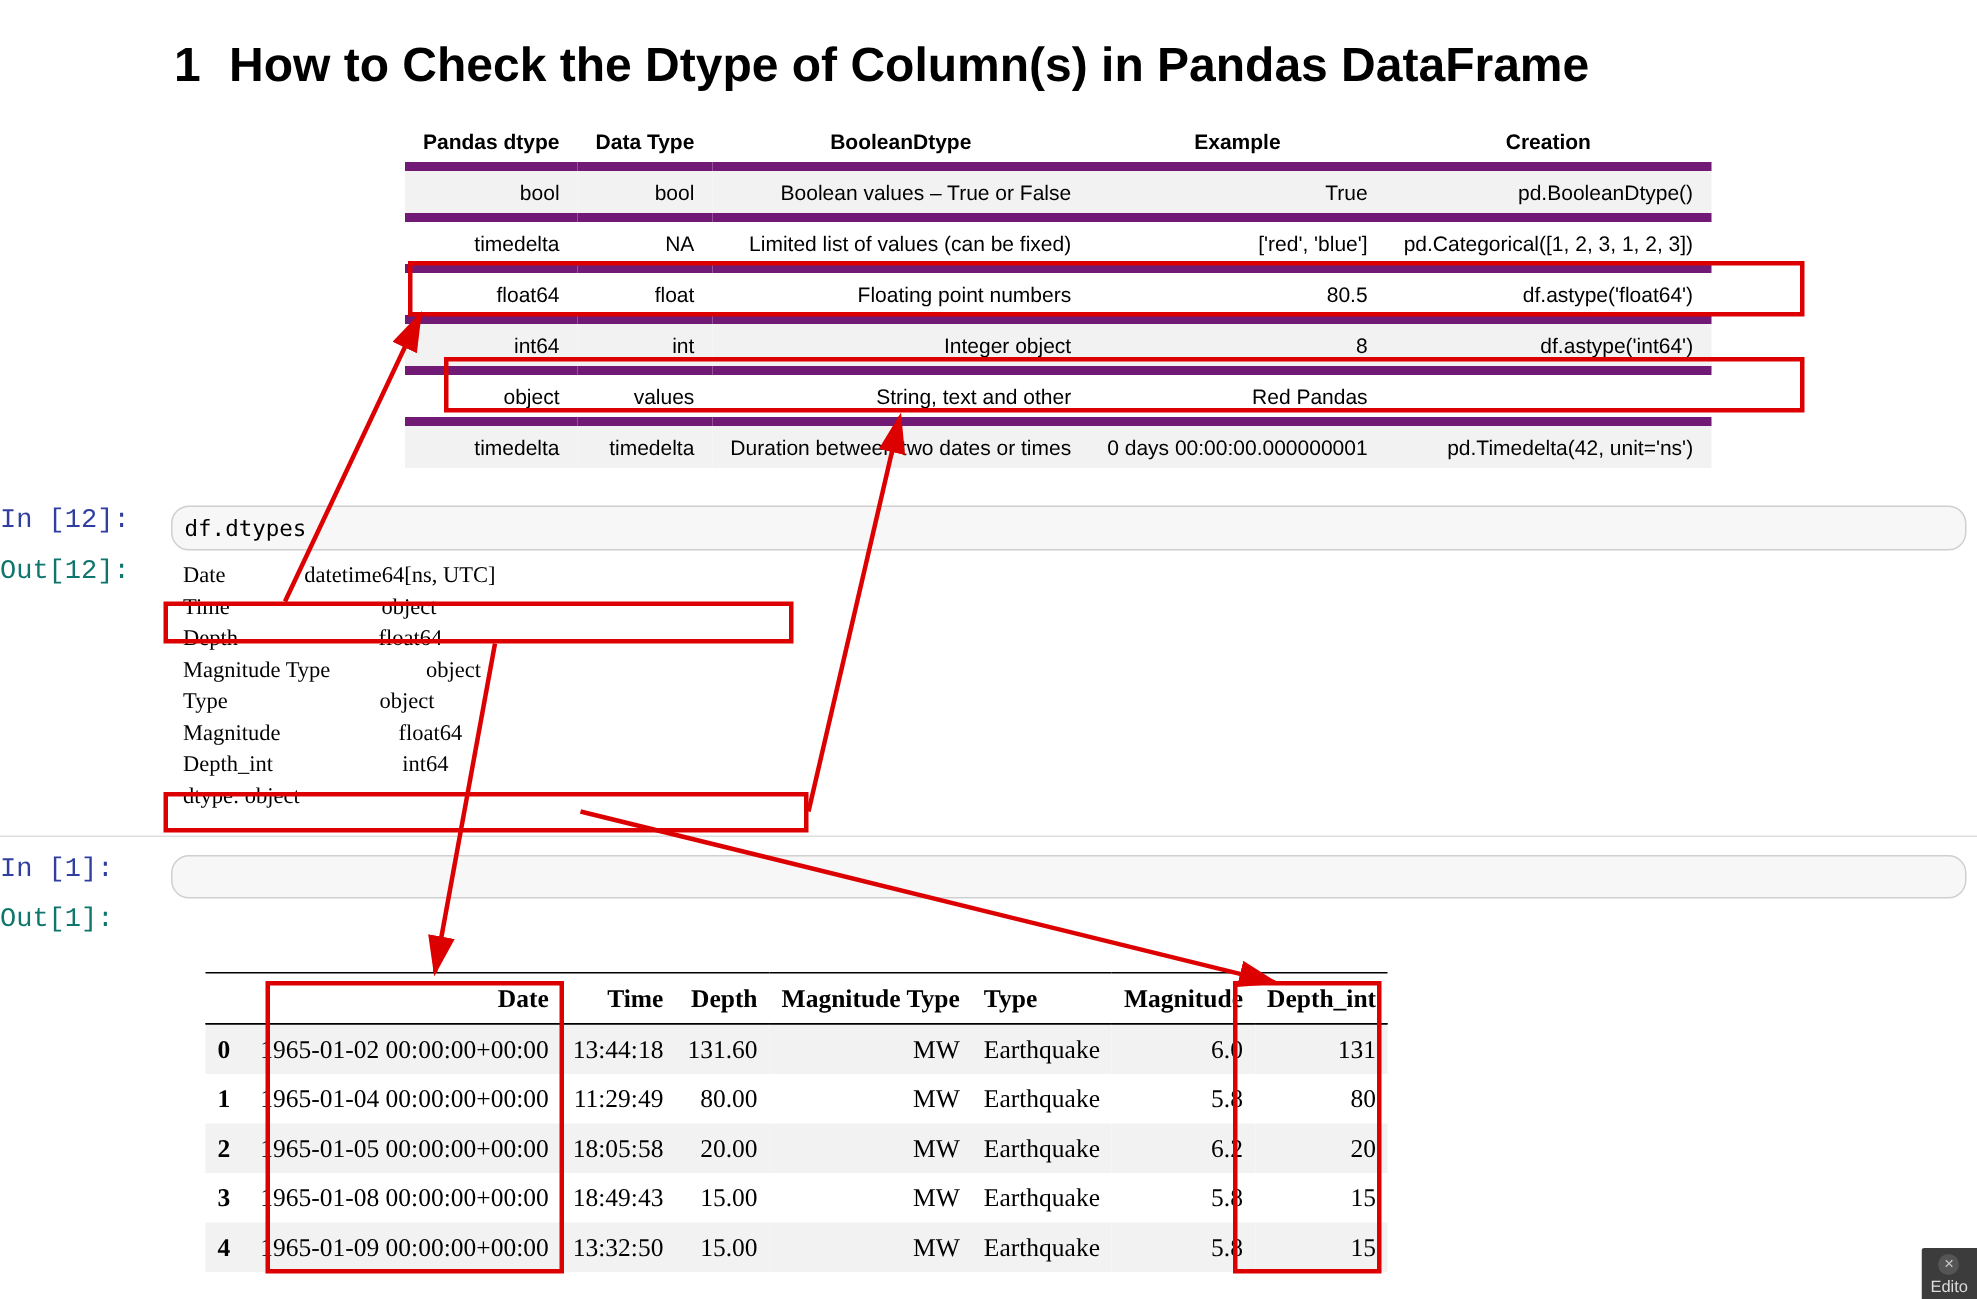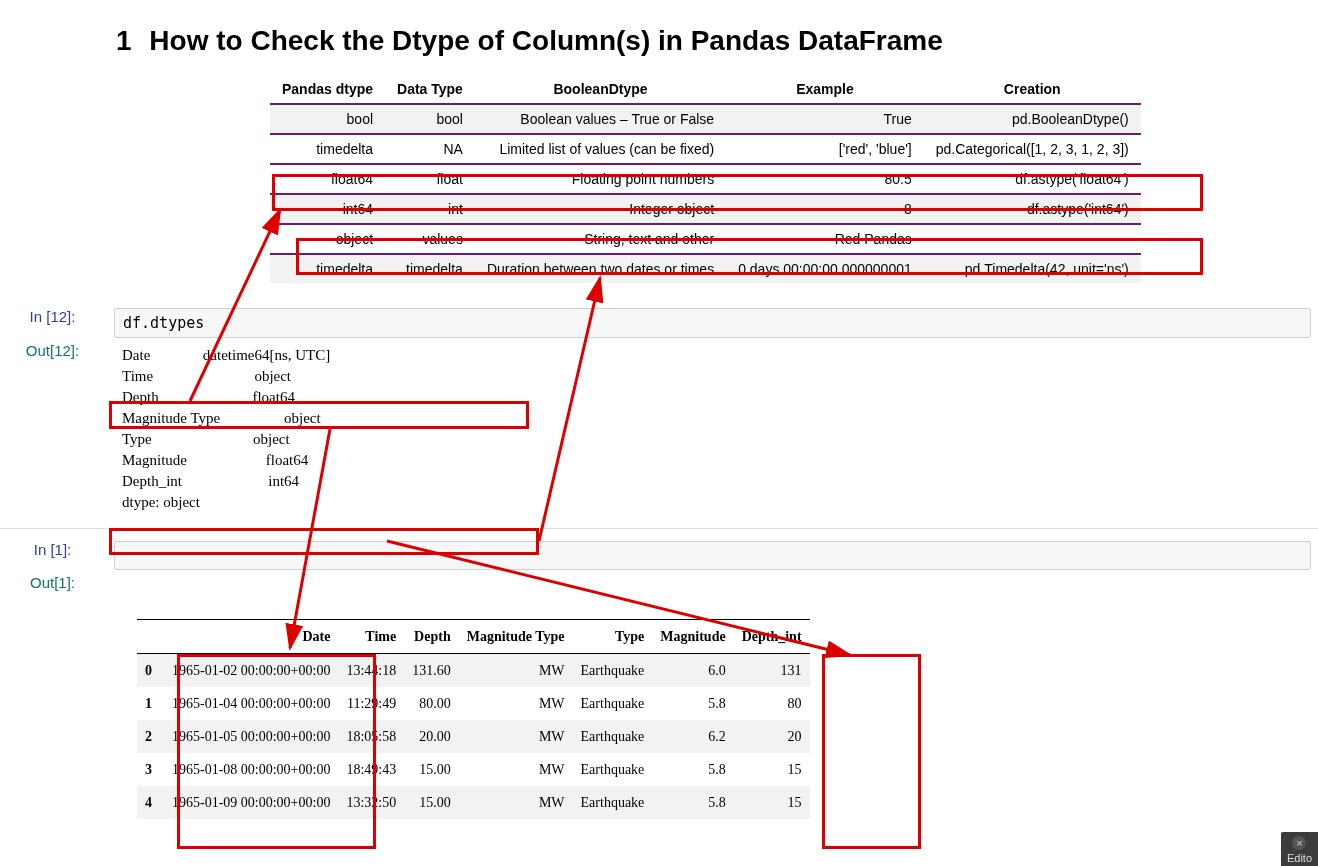--- a/index.html
+++ b/index.html
@@ -1,43 +1,43 @@
 <!DOCTYPE html>
 <html><head>
 <meta charset="utf-8">
 <style>
   html,body{margin:0;padding:0;font-family:Arial,Helvetica,sans-serif;background:#fff;font-size:14px;color:#000}
   .page{width:1318px;position:relative;padding-top:25px}
-  h1.heading{font-size:28px;font-weight:bold;margin:0 0 18px 116px}
+  h1.heading{font-size:32px;font-weight:bold;margin:0 0 18px 116px}
   h1 .num{margin-right:10px}
 
   
   .dtype-table{margin-left:270px;border-collapse:collapse;font-size:14px}
   .dtype-table thead th{font-weight:bold;padding:6px 12px;text-align:center;border-bottom:1px solid #888}
-  .dtype-table tbody td{padding:6px 12px;text-align:right;border-top:2px solid #701a75}
+  .dtype-table tbody td{padding:6px 12px;text-align:right;border-top:6px solid #701a75}
   .dtype-table tr.odd{background:#f2f2f2}
 
   
   .nb{margin-top:25px}
   .cell{display:flex;align-items:flex-start;margin:4px 0;position:relative}
-  .prompt{flex:0 0 105px;text-align:center;padding-right:9px;font-family:Liberation Sans, sans-serif;font-size:15px}
+  .prompt{flex:0 0 105px;text-align:left;padding-right:9px;font-family:Liberation Mono, monospace;font-size:18px}
   .prompt.in{color:#303f9f}
   .prompt.out{color:#0f766e}
-  .code-cell{flex:1;margin-right:7px;background:#f7f7f7;border:1px solid #cfcfcf;border-radius:2px;padding:5px 8px;font-family:"DejaVu Sans Mono",Menlo,Consolas,monospace;font-size:15px}
+  .code-cell{flex:1;margin-right:7px;background:#f7f7f7;border:1px solid #cfcfcf;border-radius:12px;padding:5px 8px;font-family:"DejaVu Sans Mono",Menlo,Consolas,monospace;font-size:15px}
   .out-cell{flex:1;padding:3px 8px;font-family:Liberation Serif, serif;font-size:15px;white-space:pre;line-height:21px}
   .divider{border-top:1px solid #ddd;margin:12px 0}
 
   
-  .df{border-collapse:collapse;margin-left:15px;font-size:14px}
+  .df{border-collapse:collapse;margin-left:15px;font-size:17px}
   .df th{font-weight:bold;padding:6px 8px;text-align:right;border-bottom:1px solid #000}
   .df thead tr{border-top:1px solid #000}
   .df td{padding:6px 8px;text-align:right}
   .df tr.odd{background:#f2f2f2}
   .df .idx{font-weight:bold;text-align:right;padding-right:12px}
-  .df td.l,.df th.l{text-align:right}
+  .df td.l,.df th.l{text-align:left}
   .df td.r,.df th.r{text-align:right}
 
   
   .hl{position:absolute;border:3px solid #dd0000;box-sizing:border-box;pointer-events:none}
   svg.overlay{position:absolute;left:0;top:0;pointer-events:none}
 
   
   .editor-tab{position:fixed;right:0;bottom:0;background:#3c3c3c;color:#ddd;font-size:11px;padding:4px 6px 2px;text-align:center;border-top-left-radius:2px}
   .editor-tab .x{display:block;width:14px;height:14px;border-radius:50%;background:#555;color:#ccc;line-height:14px;margin:0 auto 2px}
 </style>

